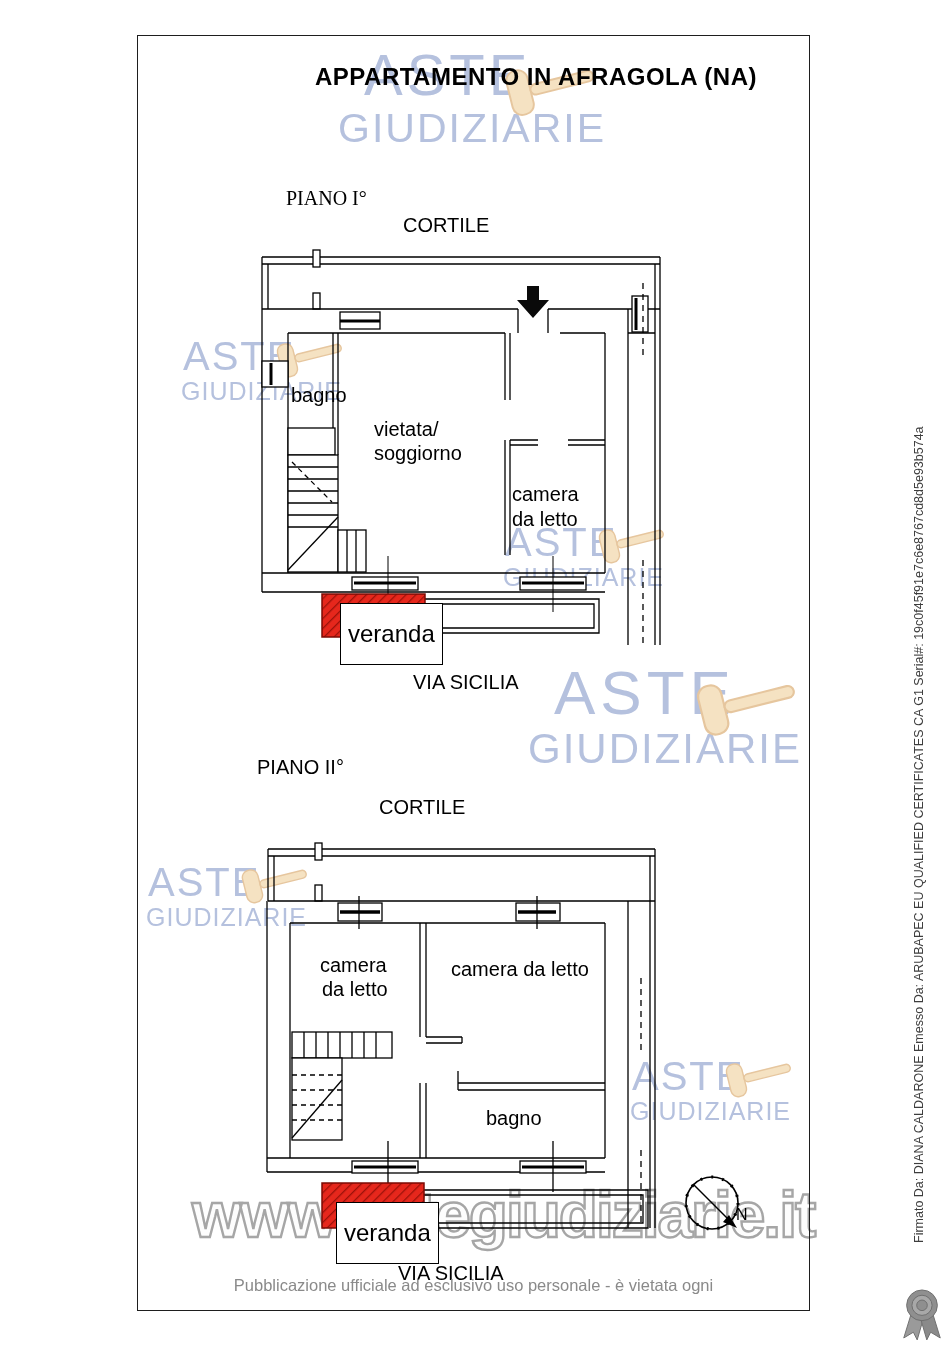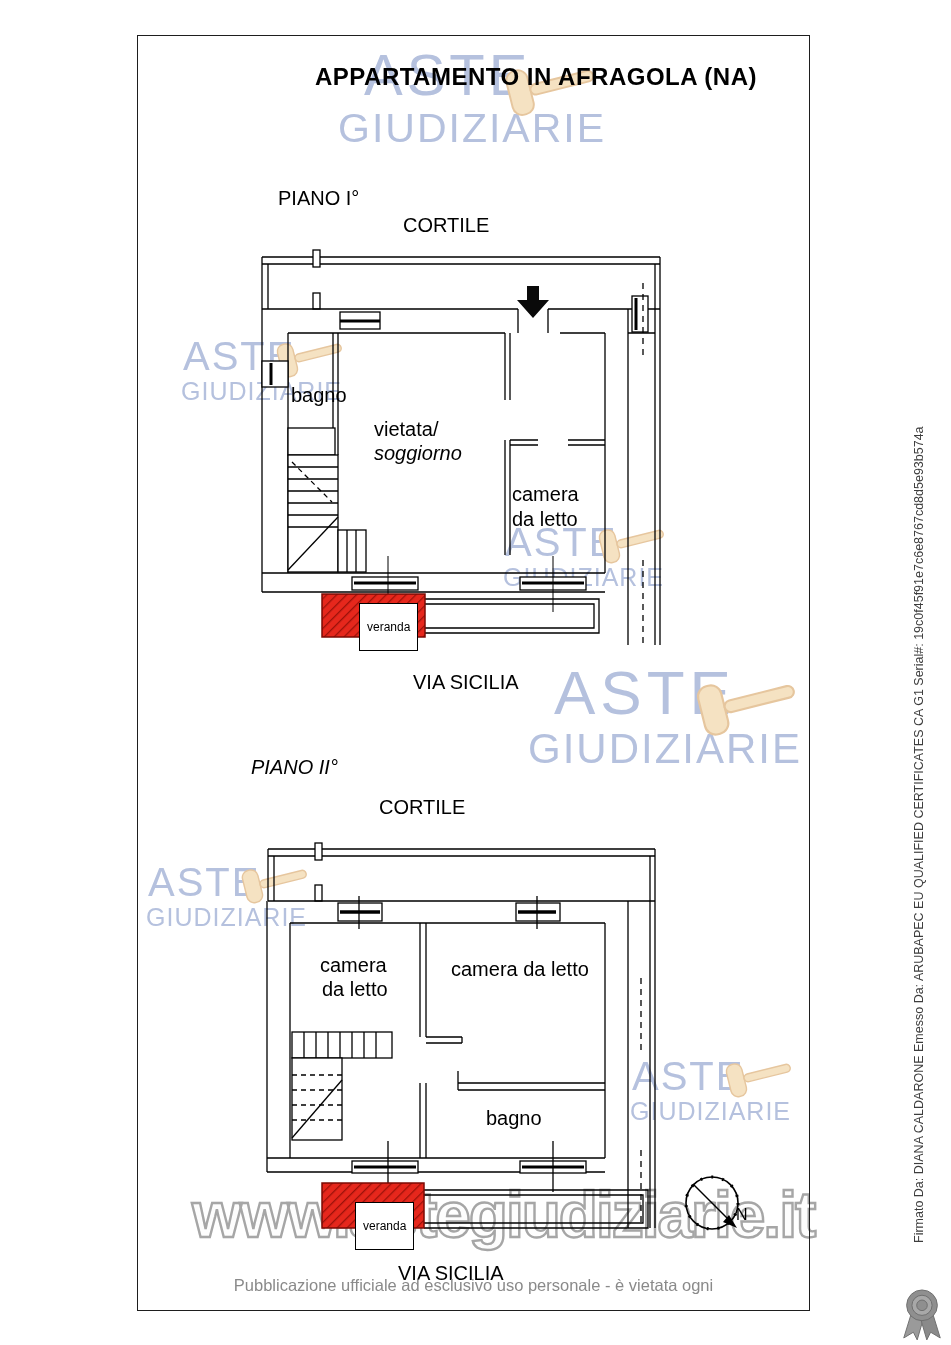--- a/index.html
+++ b/index.html
@@ -24,21 +24,21 @@
   .wm-sm .gv{position:absolute;left:84px;top:0px;width:86px;height:58px;}
   .wm-lg .l1{font-size:62px;line-height:62px;letter-spacing:5px;margin-left:26px;}
   .wm-lg .l2{font-size:42px;line-height:50px;letter-spacing:2px;}
   .wm-lg .gv{position:absolute;left:150px;top:12px;width:132px;height:86px;}
   #wm-url{position:absolute;left:192px;top:1178px;z-index:1;font-size:64px;font-weight:bold;
           letter-spacing:-2px;color:#fdfdfd;-webkit-text-stroke:2.4px #a6a6a6;white-space:nowrap;}
   
   svg.plan{position:absolute;z-index:2;}
   
   .vbox{position:absolute;z-index:4;background:#fff;border:1.3px solid #000;
-        font-size:12px;line-height:26px;padding:10px 7px;white-space:nowrap;margin-left:19px;}
+        font-size:24px;line-height:26px;padding:17px 7px;white-space:nowrap;}
   
   .foot{position:absolute;left:107px;width:733px;text-align:center;color:#8a8a8a;
         font-size:16.5px;z-index:5;white-space:nowrap;}
   
   #sig{position:absolute;left:912px;top:1243px;width:710px;height:16px;
        transform:rotate(-90deg);transform-origin:0 0;font-size:12.5px;color:#3d3d3d;
        white-space:nowrap;z-index:5;}
   #rosette{position:absolute;left:898px;top:1284px;width:48px;height:58px;z-index:5;}
   #north{position:absolute;left:736px;top:1206px;font-size:16px;z-index:4;}
 </style>
@@ -114,25 +114,25 @@
   </div>
 
   <div id="wm-url">www.astegiudiziarie.it</div>
 
   <div id="frame"></div>
 
   <div id="title">
     <div>APPARTAMENTO IN AFRAGOLA (NA)</div>
   </div>
 
-  <div class="lbl" style="left:278px;top:186px;">PIANO I°</div>
+  <div class="lbl" style="left:286px;top:186px;font-family:Liberation Serif, serif;">PIANO I°</div>
   <div class="lbl" style="left:403px;top:213px;">CORTILE</div>
   <div class="lbl" style="left:291px;top:383px;">bagno</div>
   <div class="lbl" style="left:374px;top:417px;">vietata/</div>
-  <div class="lbl" style="left:374px;top:441px;font-style:italic;">soggiorno</div>
+  <div class="lbl" style="left:374px;top:441px;">soggiorno</div>
   <div class="lbl" style="left:512px;top:482px;">camera</div>
   <div class="lbl" style="left:512px;top:507px;">da letto</div>
   <div class="vbox" style="left:340px;top:603px;">veranda</div>
   <div class="lbl" style="left:413px;top:670px;">VIA SICILIA</div>
 
   <svg class="plan" style="left:255px;top:248px;width:420px;height:400px;" viewBox="255 248 420 400">
     <defs>
       <pattern id="hatchA" patternUnits="userSpaceOnUse" width="7" height="7" patternTransform="rotate(45)">
         <rect width="7" height="7" fill="#e6271c"></rect>
         <line x1="0" y1="0" x2="0" y2="7" stroke="#9c120a" stroke-width="2.6"></line>
@@ -175,21 +175,21 @@
         <path d="M522,583 H584" stroke-width="3"></path>
         <path d="M388,556 V612 M553,556 V612" stroke-width="1"></path>
       </g>
       <path d="M643,283 V360 M643,560 V645" stroke-dasharray="6,5"></path>
       <path d="M425,599 H599 V633 H425 M425,604 H594 V628 H425"></path>
     </g>
     <polygon points="527,286 539,286 539,300 549,300 533,318 517,300 527,300" fill="#0a0a0a"></polygon>
     <rect x="322" y="594" width="103" height="43" fill="url(#hatchA)" stroke="#7c0b05" stroke-width="1.5"></rect>
   </svg>
 
-  <div class="lbl" style="left:251px;top:755px;font-style:italic;">PIANO II°</div>
+  <div class="lbl" style="left:257px;top:755px;">PIANO II°</div>
   <div class="lbl" style="left:379px;top:795px;">CORTILE</div>
   <div class="lbl" style="left:320px;top:953px;">camera</div>
   <div class="lbl" style="left:322px;top:977px;">da letto</div>
   <div class="lbl" style="left:451px;top:957px;">camera da letto</div>
   <div class="lbl" style="left:486px;top:1106px;">bagno</div>
   <div class="vbox" style="left:336px;top:1202px;">veranda</div>
   <div class="lbl" style="left:398px;top:1261px;">VIA SICILIA</div>
   <div id="north">N</div>
 
   <svg class="plan" style="left:255px;top:840px;width:500px;height:400px;" viewBox="255 840 500 400">

